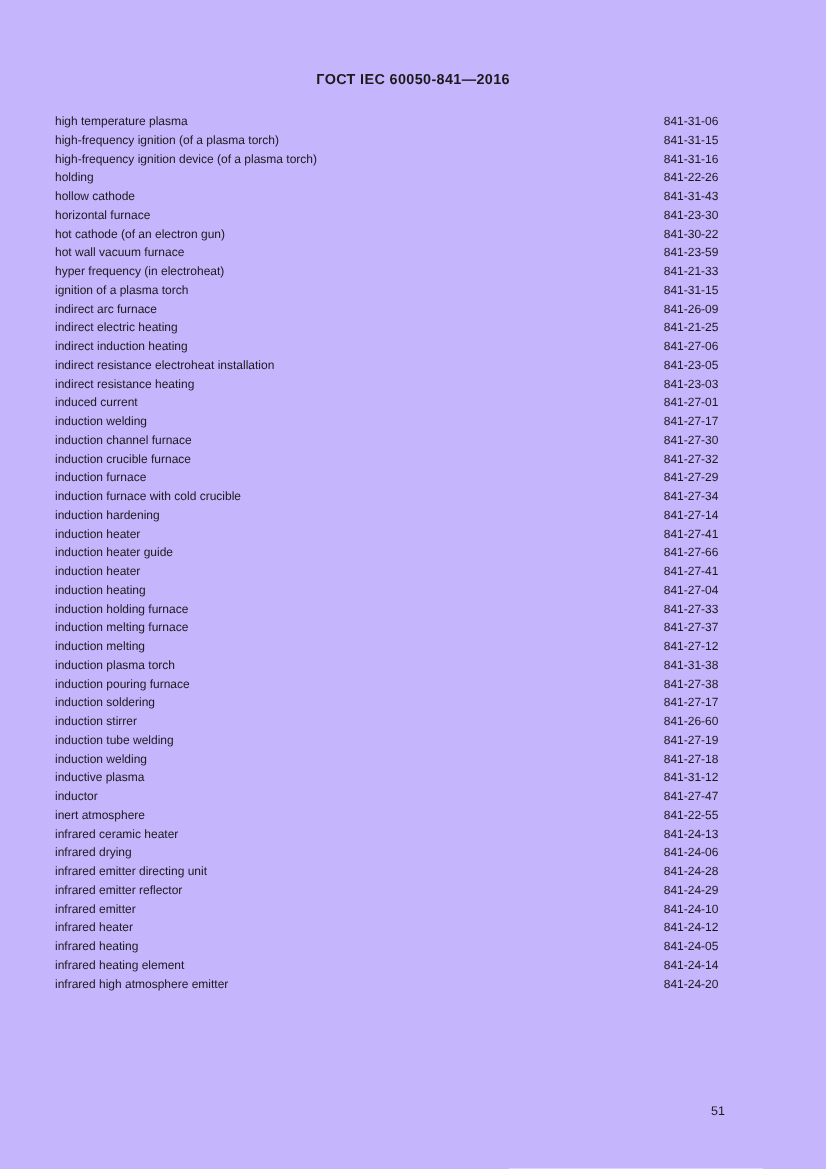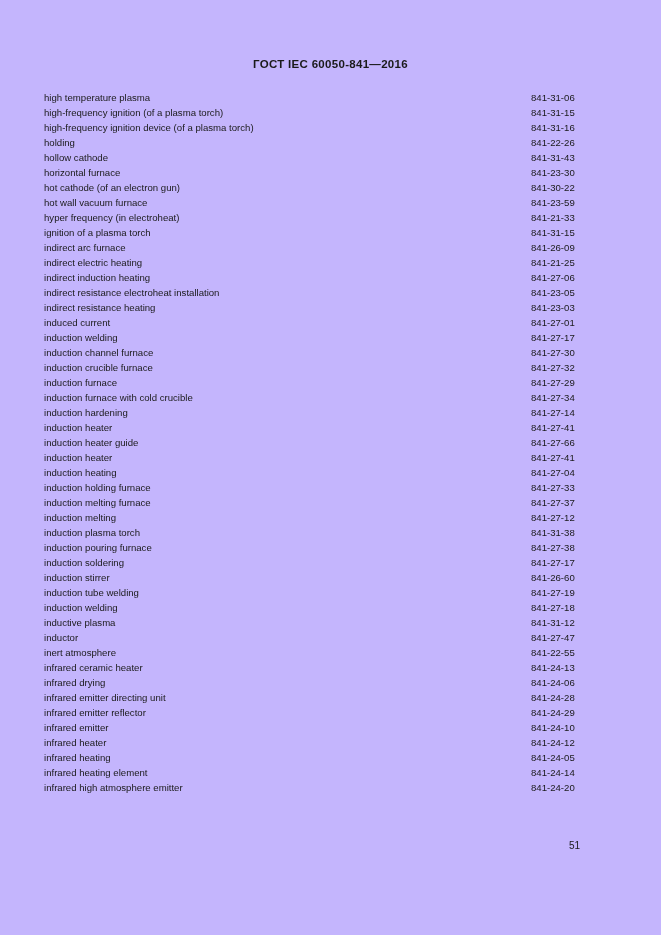--- a/index.html
+++ b/index.html
@@ -46,21 +46,21 @@
   }
   .index-code {
     position: absolute;
     left: 487px;
     top: 0;
     font-size: 9.6px;
   }
   #page-number {
     position: absolute;
     right: 81px;
-    top: 840px;
+    top: 884px;
     font-size: 10px;
   }
 </style>
 </head>
 <body>
 
 <div id="page">
 
   <div id="running-head">ГОСТ IEC 60050-841—2016</div>
 

